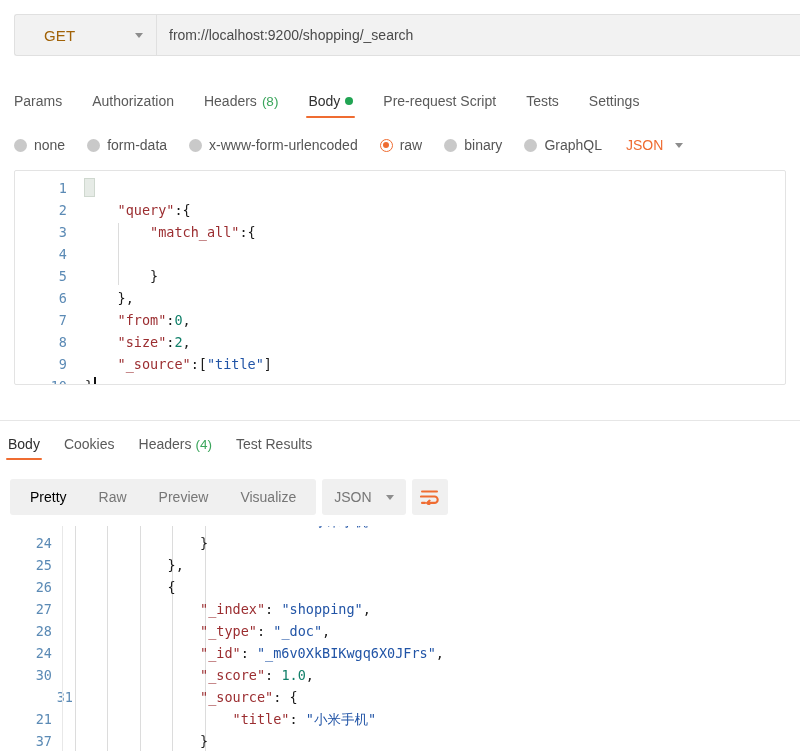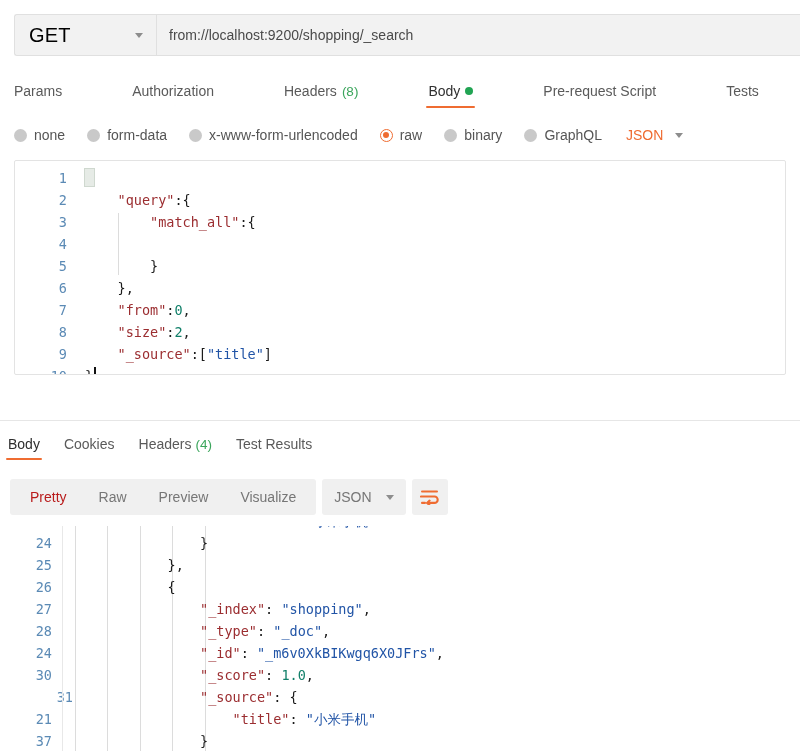--- a/index.html
+++ b/index.html
@@ -26,21 +26,21 @@
     align-items: center;
     justify-content: space-between;
     padding: 0 13px 0 14px;
     background: #f2f2f2;
     border: 1px solid #e0e0e0;
     border-right: none;
     border-radius: 3px 0 0 3px;
     cursor: pointer;
   }
   .method-label {
-    font-size: 20px; color: #000000; letter-spacing: .2px;
+    font-size: 15px; color: #a16207; letter-spacing: .2px; margin-left: 15px;
   }
   .caret {
     width: 0; height: 0;
     border-left: 4.5px solid transparent;
     border-right: 4.5px solid transparent;
     border-top: 5.5px solid #8d8d8d;
   }
   .url-input {
     flex: 1;
     display: flex;
@@ -49,23 +49,22 @@
     background: #f2f2f2;
     border: 1px solid #e0e0e0;
     font-size: 14px;
     color: #4a4a4a;
   }
 
   
   .req-tabs {
     display: flex;
     align-items: flex-end;
-    margin: 22px 0 0 14px;
+    margin: 32px 0 0 14px;
     height: 30px;
-    gap: 40px;
   }
   .req-tab {
     position: relative;
     font-size: 14px;
     color: #5a5a5a;
     padding: 0 0 9px 0;
     margin-right: 30px;
     cursor: pointer;
     white-space: nowrap;
     display: flex;
@@ -223,21 +222,21 @@
     padding: 0 4px;
   }
   .seg-item {
     font-size: 14px;
     color: #767676;
     padding: 0 16px;
     line-height: 36px;
     cursor: pointer;
     white-space: nowrap;
   }
-  .seg-item.active { color: #b91c1c; }
+  .seg-item.active { color: #000000; }
   .fmt-select {
     display: flex; align-items: center; gap: 14px;
     background: #f0f0f0; border-radius: 3px;
     height: 36px; padding: 0 12px;
     cursor: pointer;
   }
   .fmt-label { font-size: 14px; color: #767676; }
   .wrap-btn {
     width: 36px; height: 36px;
     background: #f0f0f0; border-radius: 3px;

